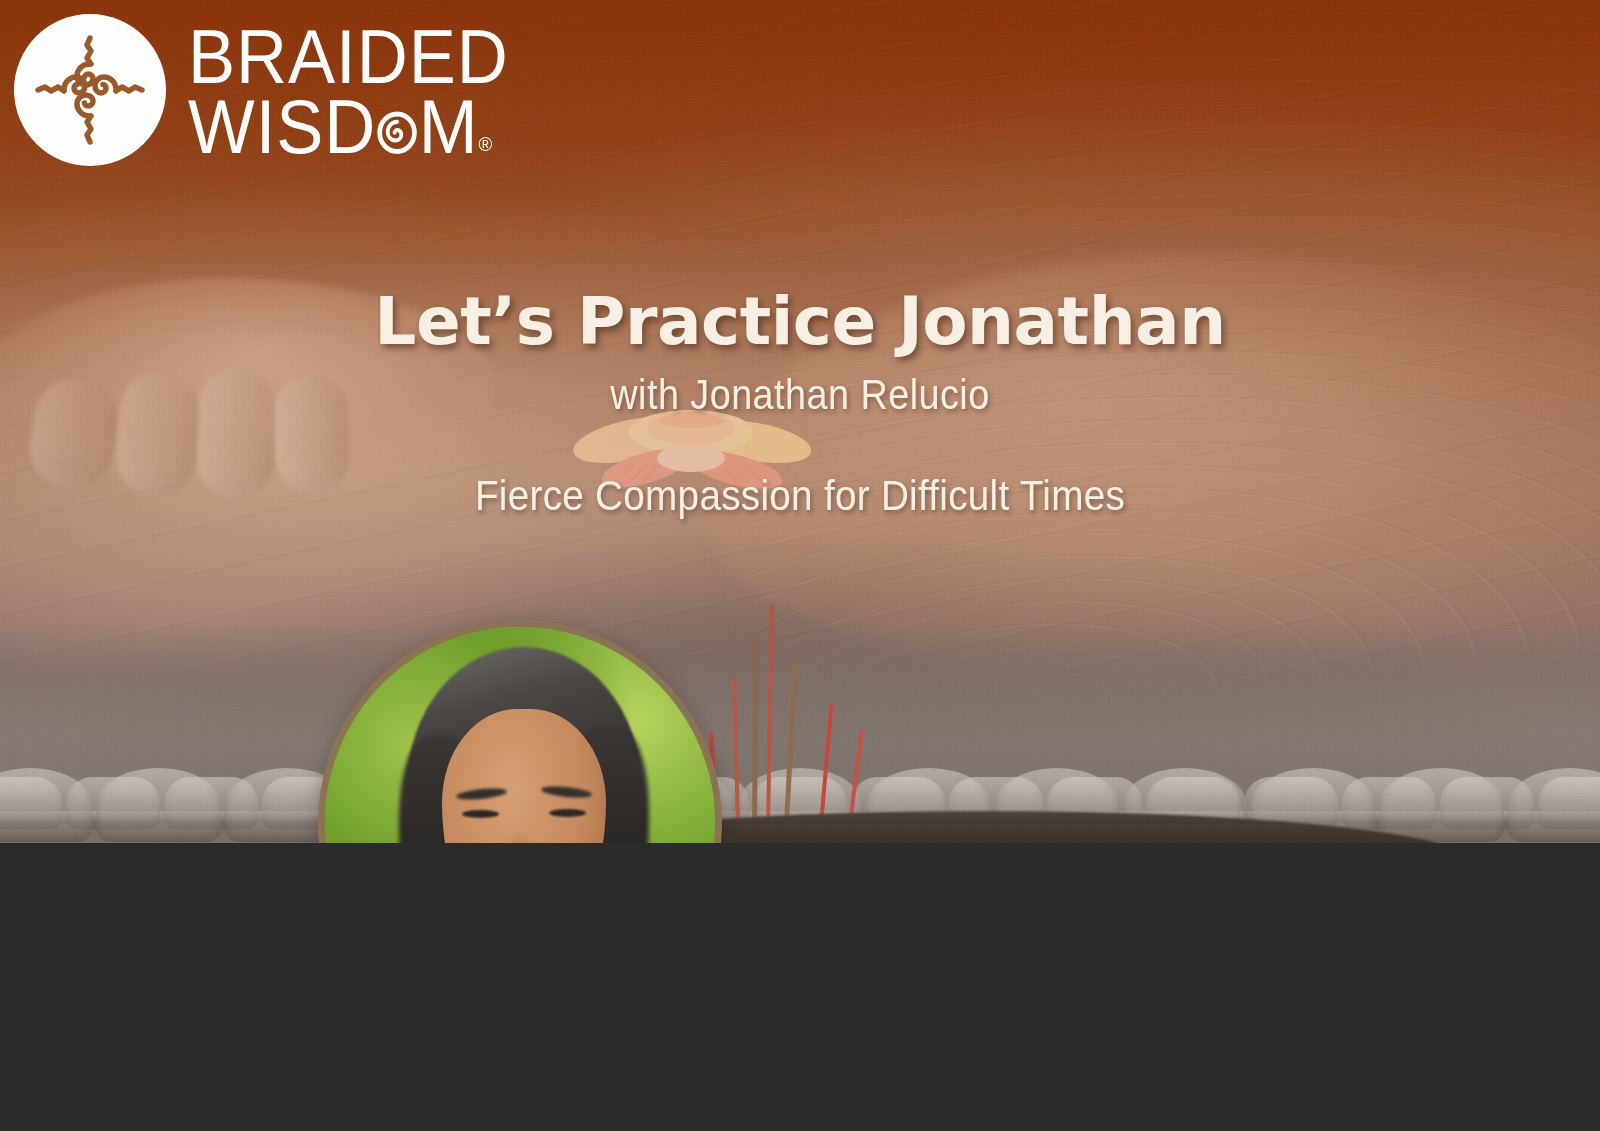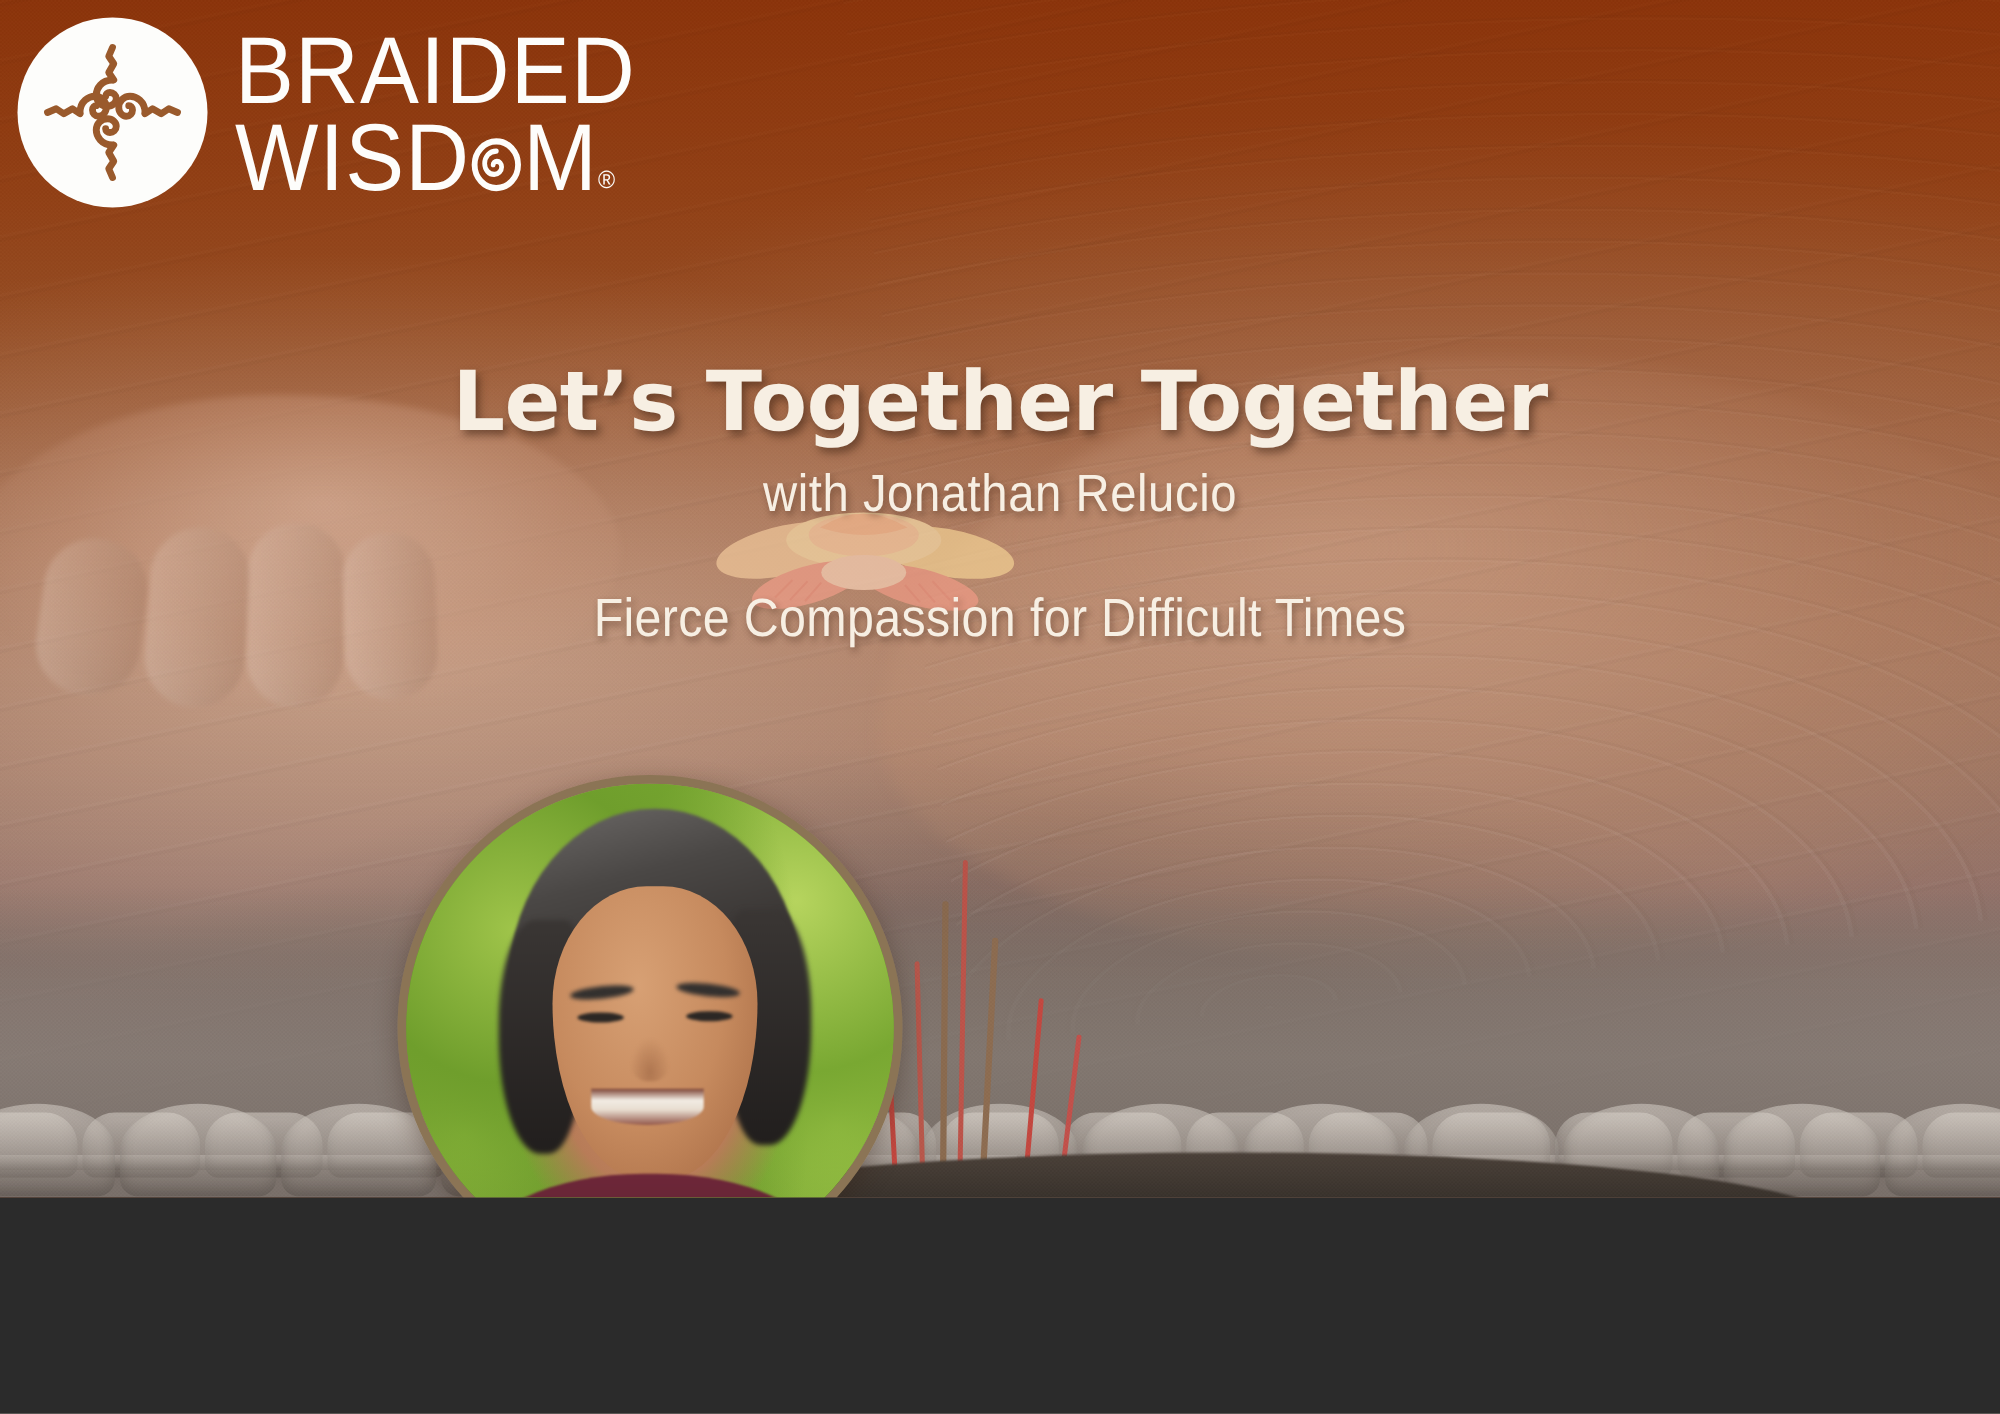--- a/index.html
+++ b/index.html
@@ -7,21 +7,21 @@
     padding: 0;
     background: #2b2b2b;
   }
   body {
     font-family: "Liberation Sans", sans-serif;
   }
 
   .poster {
     position: relative;
     width: 1600px;
-    height: 958px;
+    height: 843px;
     overflow: hidden;
     background: #a8603a;
     user-select: none;
   }
 
   
   .bg-base {
     position: absolute;
     inset: 0;
     background:
@@ -483,21 +483,21 @@
       <ellipse cx="86" cy="76" rx="46" ry="15" fill="#ef9d88" transform="rotate(-16 86 76)"></ellipse>
       <ellipse cx="176" cy="78" rx="48" ry="15" fill="#ee9a85" transform="rotate(14 176 78)"></ellipse>
       <ellipse cx="131" cy="66" rx="34" ry="14" fill="#f6cfb4"></ellipse>
       <g stroke="#e98c79" stroke-width="1.6" opacity=".75">
         <path d="M60 86 l14 -14M72 88 l14 -15M84 89 l13 -15"></path>
         <path d="M200 88 l-14 -15M188 90 l-13 -15M176 90 l-12 -14"></path>
       </g>
     </svg>
   </div>
 
-  <div class="headline">Let’s Together Together</div>
+  <div class="headline">Let’s Practice Jonathan</div>
   <div class="presenter">with Jonathan Relucio</div>
   <div class="tagline">Fierce Compassion for Difficult Times</div>
 
   <div class="portrait">
     <div class="portrait-photo">
       <div class="p-hair"></div>
       <div class="p-hair-side l"></div>
       <div class="p-hair-side r"></div>
       <div class="p-face"></div>
       <div class="p-brow l"></div>

